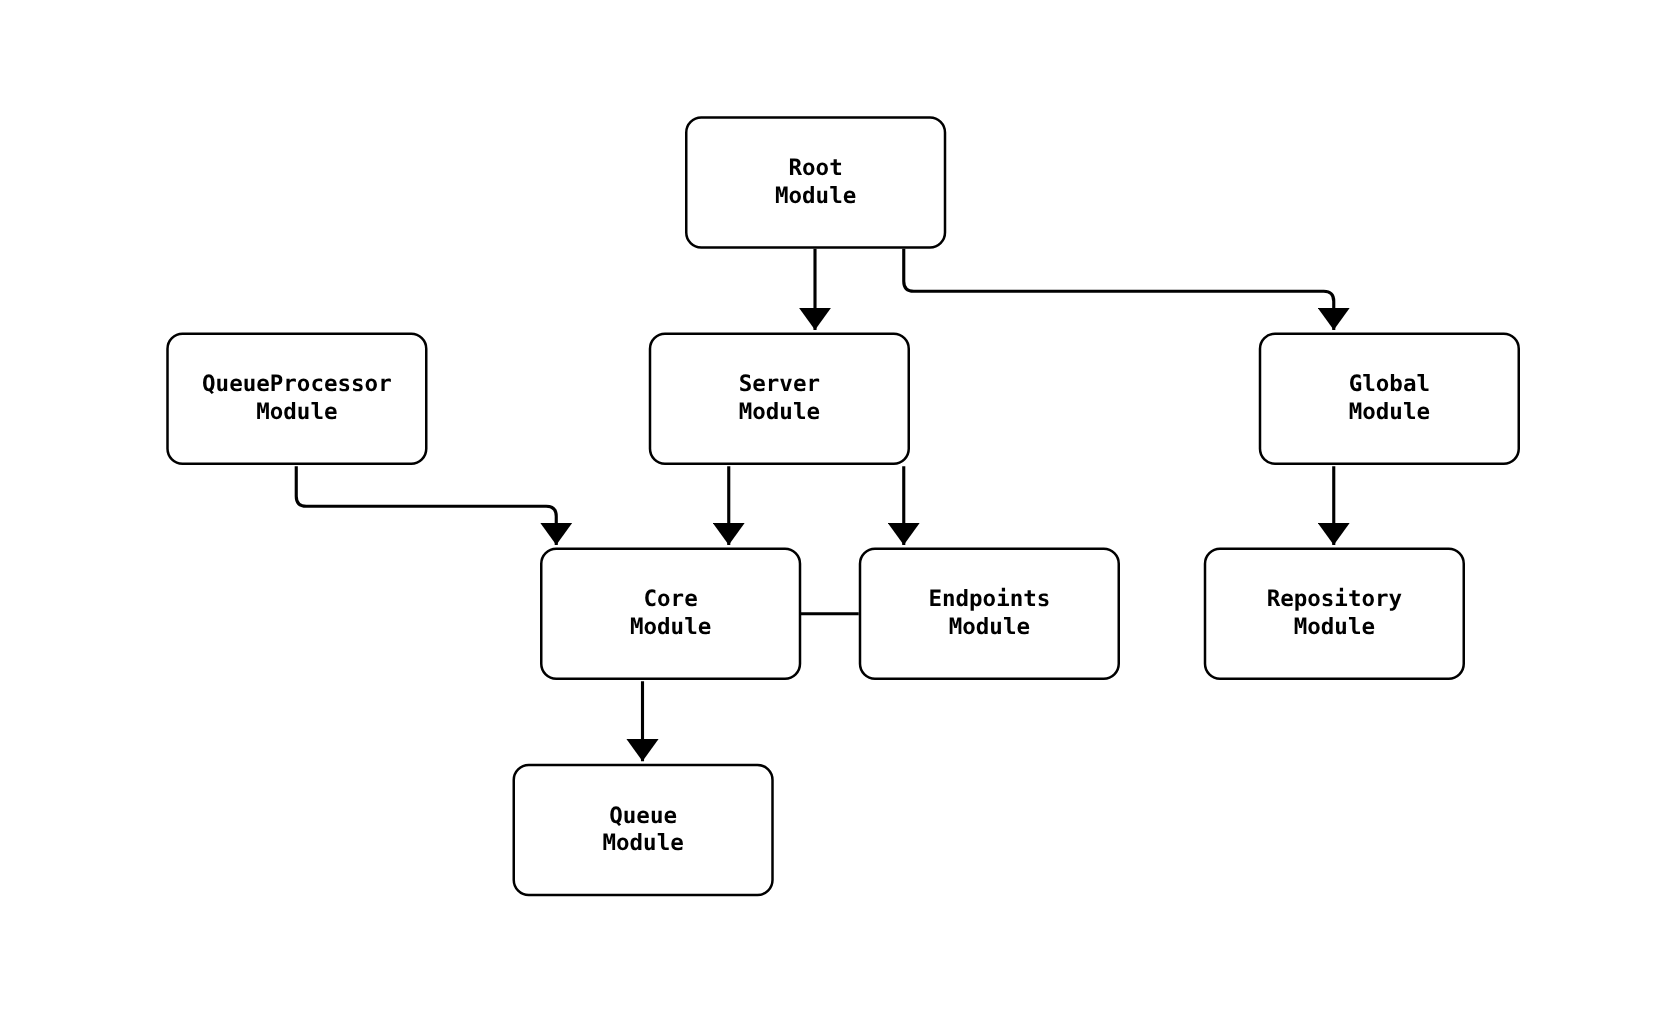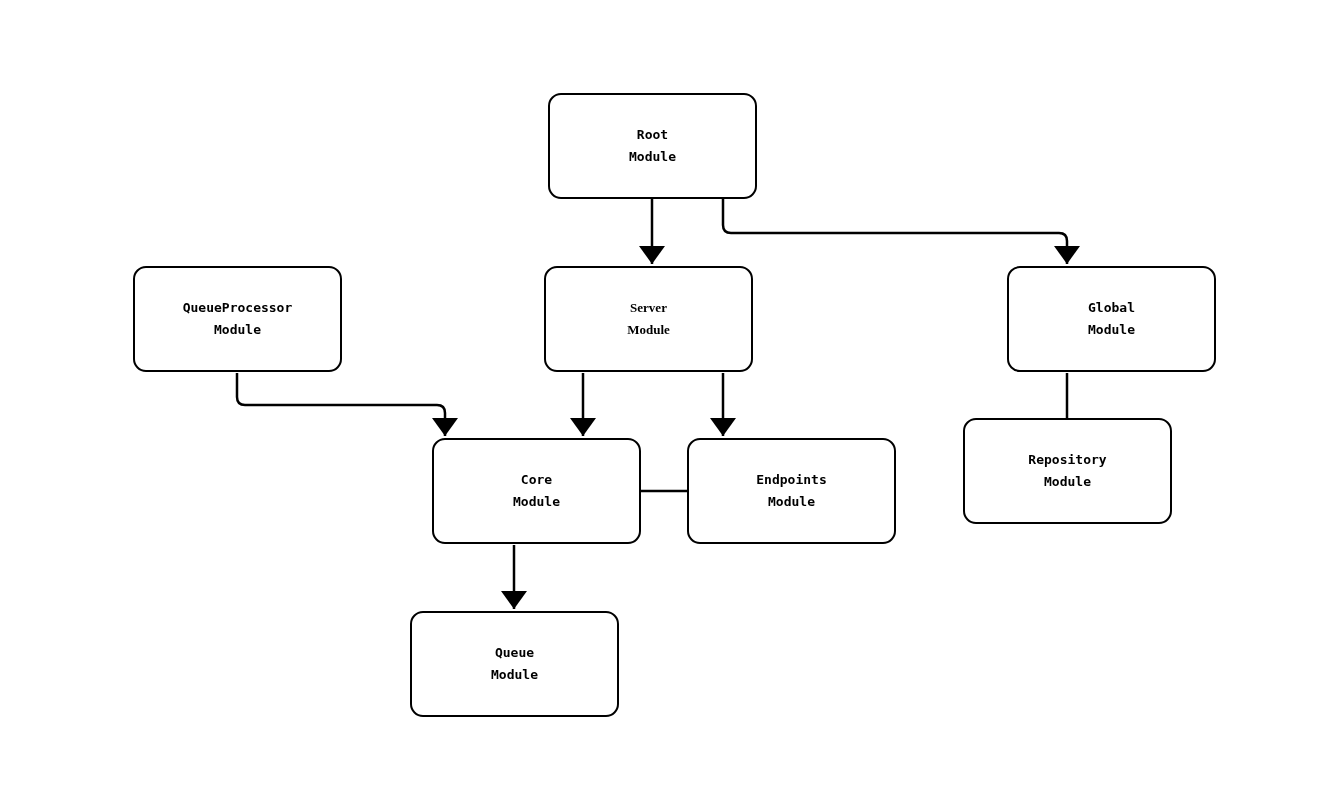--- a/index.html
+++ b/index.html
@@ -28,34 +28,34 @@
     height: 106px;
     box-sizing: border-box;
     background: #ffffff;
     border: 2.5px solid #000000;
     border-radius: 13px;
     display: flex;
     flex-direction: column;
     align-items: center;
     justify-content: center;
     text-align: center;
-    font-size: 13px;
+    font-size: 18px;
     font-weight: 700;
     line-height: 22px;
     color: #000000;
   }
   .node span { display: block; white-space: pre; }
 
   .pos-root          { left: 548px; top: 93px;  }
   .pos-queueprocessor{ left: 133px; top: 266px; align-items: center; }
-  .pos-server        { left: 544px; top: 266px; font-family: Liberation Serif, serif; }
+  .pos-server        { left: 519px; top: 266px; }
   .pos-global        { left: 963px; top: 266px; margin-left: 44px; }
   .pos-core          { left: 432px; top: 438px; }
   .pos-endpoints     { left: 687px; top: 438px; }
-  .pos-repository    { left: 963px; top: 418px; }
+  .pos-repository    { left: 963px; top: 438px; }
   .pos-queue         { left: 410px; top: 611px; }
 
   .edge {
     fill: none;
     stroke: #000000;
     stroke-width: 2.5px;
   }
 </style>
 </head>
 <body>

